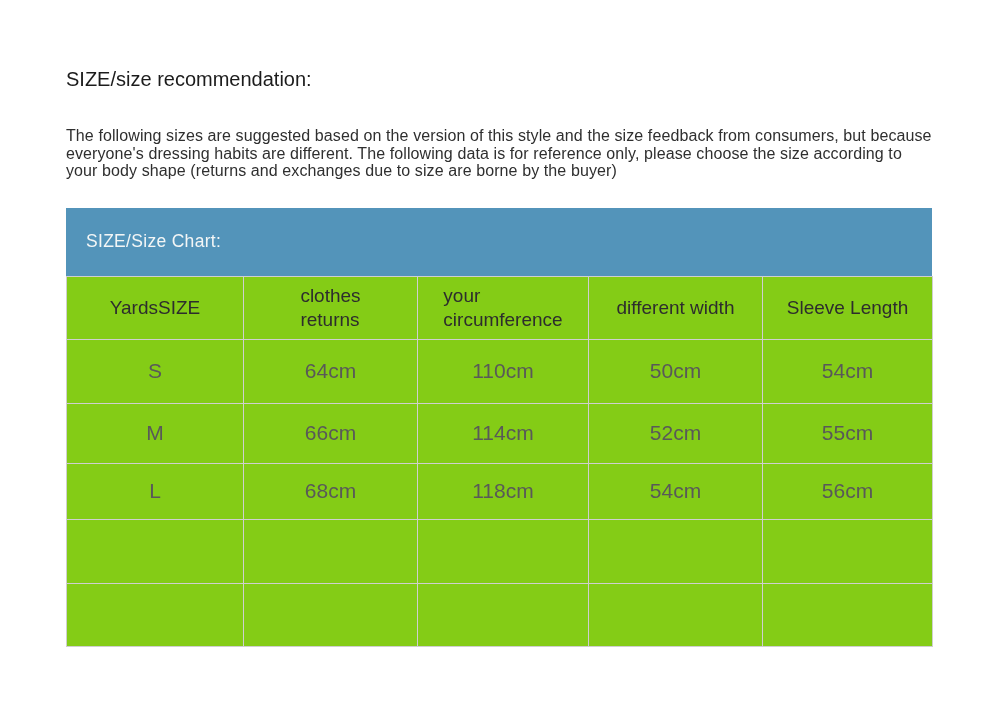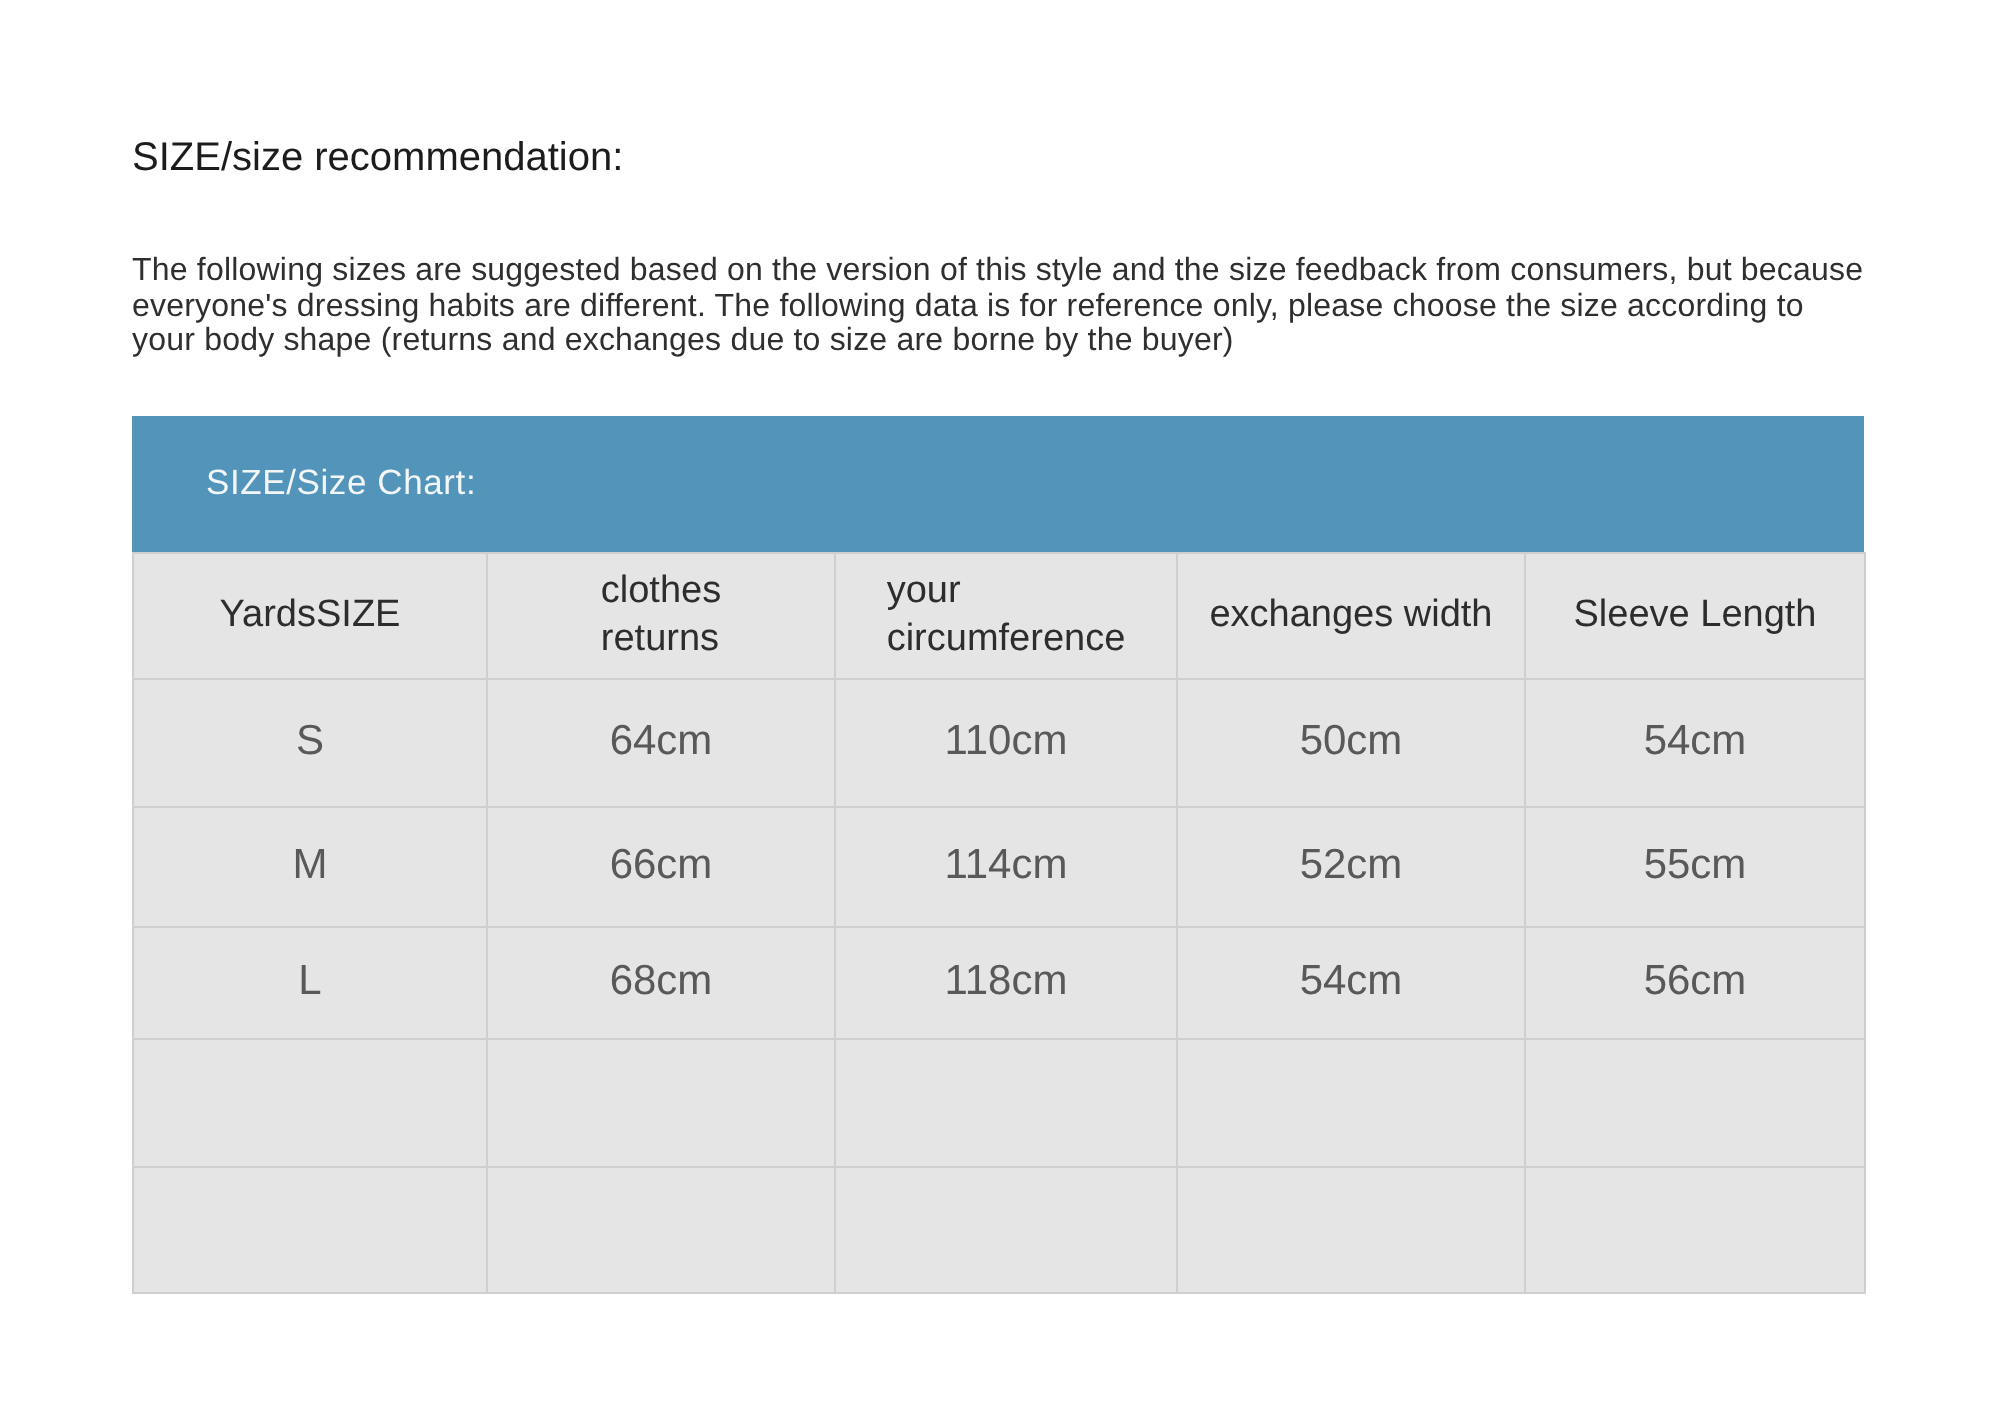--- a/index.html
+++ b/index.html
@@ -34,33 +34,33 @@
     letter-spacing: 0.1px;
   }
   .chart-wrap {
     width: 866px;
   }
   .chart-title-bar {
     height: 68px;
     background: #5394ba;
     display: flex;
     align-items: center;
-    padding-left: 37px;
+    padding-left: 20px;
     box-sizing: border-box;
   }
   .chart-title-bar .title {
     color: #f3f6f6;
     font-size: 17.5px;
     letter-spacing: 0.3px;
   }
   table.size-table {
     width: 866px;
     border-collapse: collapse;
     table-layout: fixed;
-    background: #e5e5e5;
+    background: #84cc16;
   }
   table.size-table th,
   table.size-table td {
     border: 1px solid #cfcfcf;
     text-align: center;
     vertical-align: middle;
     padding: 0;
     overflow: hidden;
   }
   tr.header-row      { height: 63px; }
@@ -115,21 +115,21 @@
           </th>
           <th>
             <span class="th-inner">clothes
 returns</span>
           </th>
           <th>
             <span class="th-inner">your
 circumference</span>
           </th>
           <th>
-            <span class="th-inner">exchanges width</span>
+            <span class="th-inner">different width</span>
           </th>
           <th>
             <span class="th-inner">Sleeve Length</span>
           </th>
         </tr>
 
         <tr class="row-s">
           <td>S</td>
           <td>64cm</td>
           <td>110cm</td>

